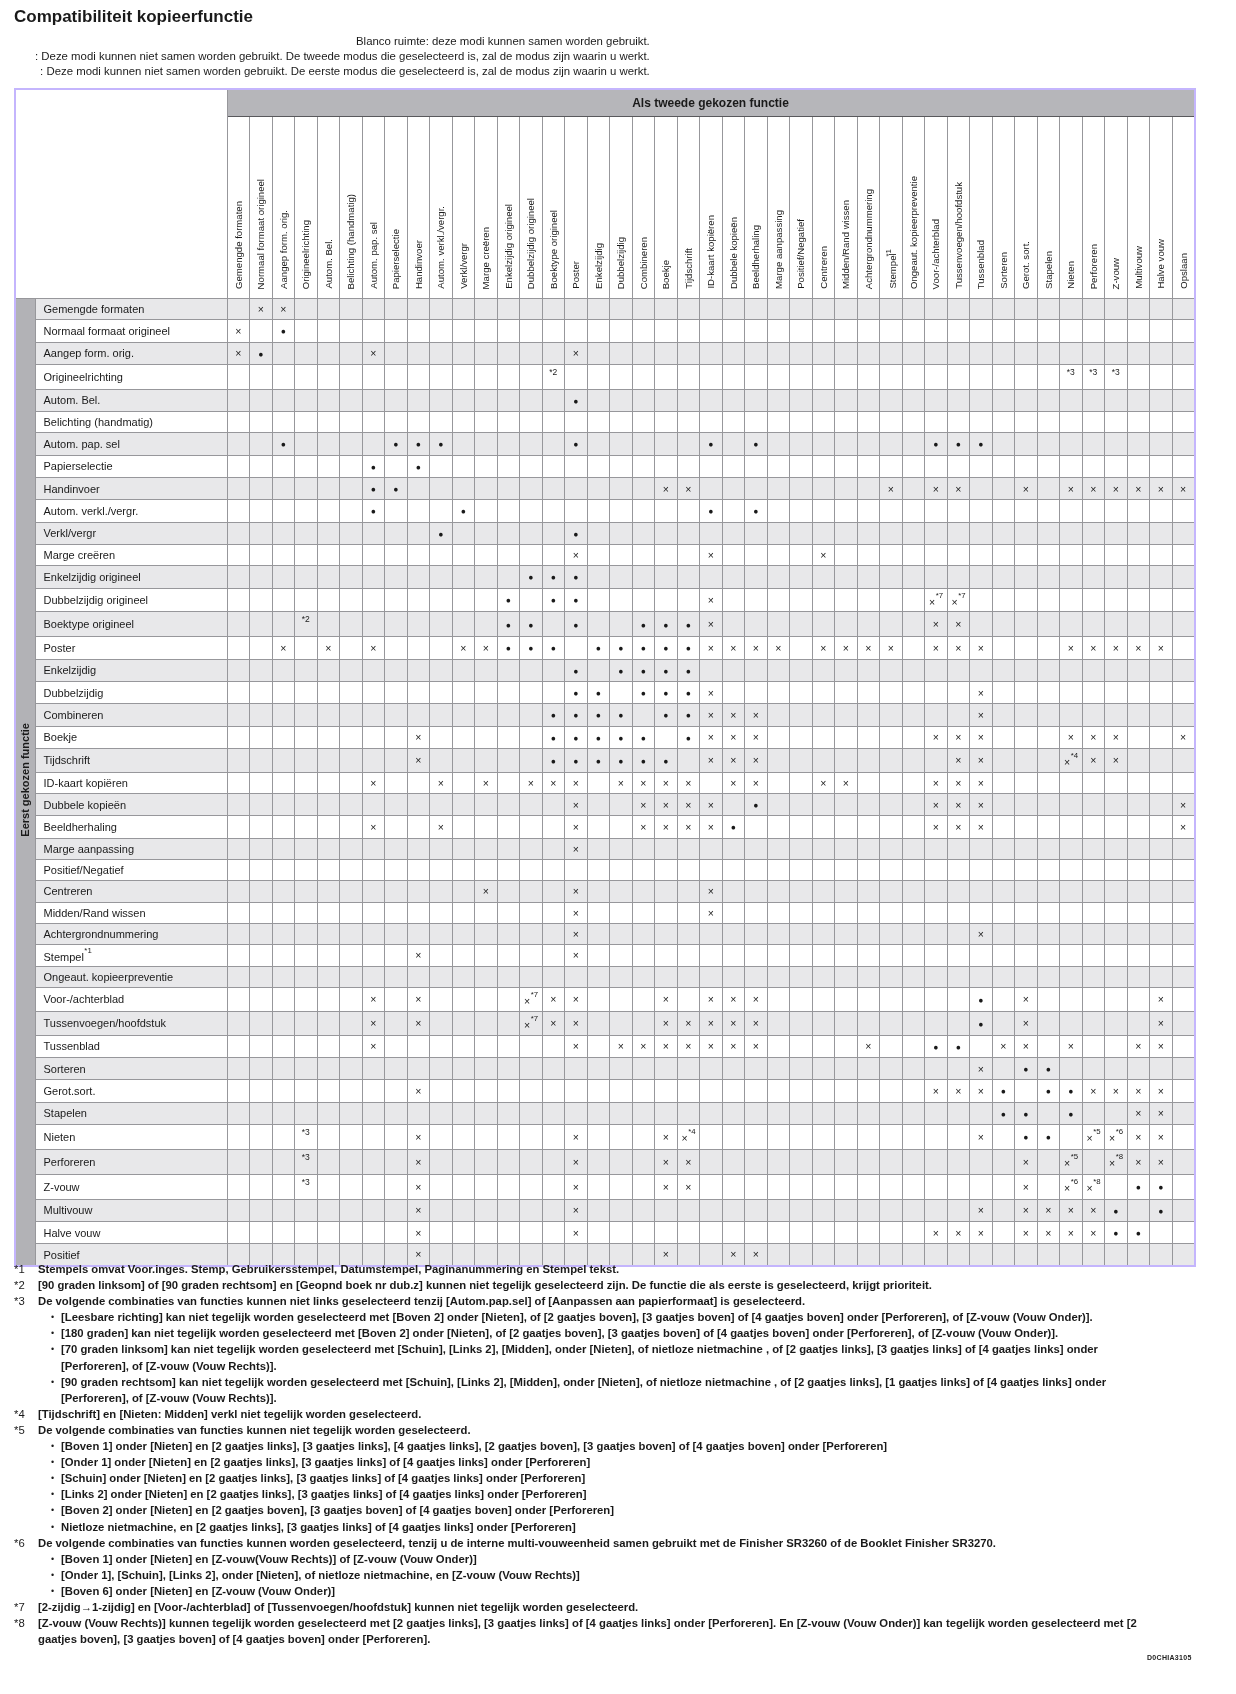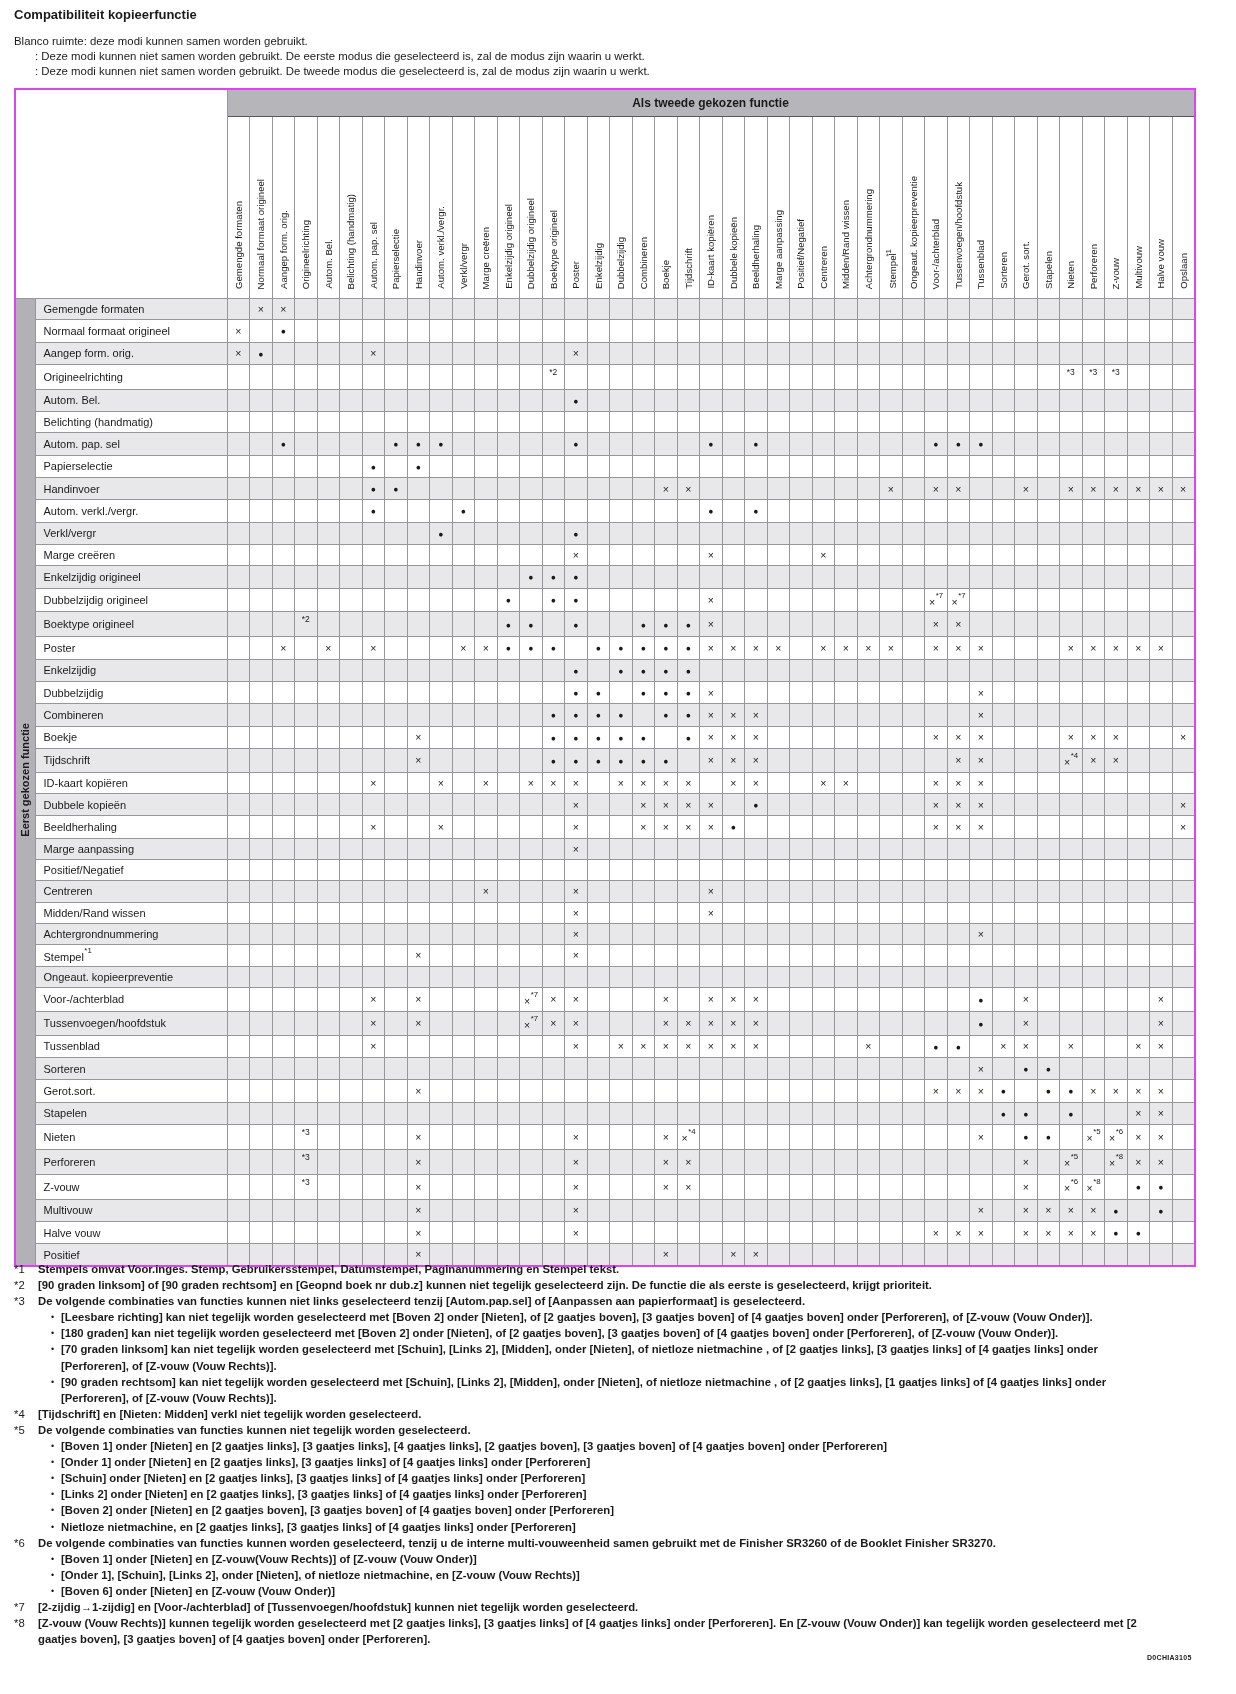--- a/index.html
+++ b/index.html
@@ -1,23 +1,23 @@
 <!DOCTYPE html>
 <html><head>
 <meta charset="utf-8">
 <style>
   html,body{margin:0;padding:0;background:#fff;}
   body{width:1236px;height:1694px;position:relative;font-family:"Liberation Sans",sans-serif;color:#1a1a1a;}
-  .title{position:absolute;left:14px;top:7px;font-size:13px;font-weight:bold;margin:0;}
-  .legend{position:absolute;left:14px;top:34px;font-size:11.4px;line-height:15px;}
+  .title{position:absolute;left:14px;top:7px;font-size:17px;font-weight:bold;margin:0;}
+  .legend{position:absolute;left:14px;top:34px;font-size:11.4px;line-height:15px;text-align:right;}
   .legend .legline{white-space:nowrap;}
   .legend .sym{display:inline-block;width:4px;}
   .legend .indent{padding-left:17px;}
   .tablewrap{position:absolute;left:14px;top:88px;}
-  table{border-collapse:collapse;table-layout:fixed;border:2px solid #d946ef;}
+  table{border-collapse:collapse;table-layout:fixed;border:2px solid #c4b5fd;}
   td{border:1px solid #97979b;padding:0;overflow:hidden;}
   td.corner{background:#fff;}
   td.topband{background:#b6b6ba;text-align:center;font-weight:bold;font-size:12px;height:26px;border-bottom:1.5px solid #58585c;}
   td.colhdr{height:181px;vertical-align:bottom;text-align:center;background:#fff;}
   td.colhdr span{writing-mode:vertical-rl;transform:rotate(180deg);font-size:9.6px;white-space:nowrap;display:inline-block;padding-top:5px;max-height:174px;}
   td.sideband{background:#b2b2b6;vertical-align:middle;text-align:center;}
   td.sideband span{writing-mode:vertical-rl;transform:rotate(180deg);font-weight:bold;font-size:11px;white-space:nowrap;display:inline-block;}
   tr.g td{background:#e8e8ea;}
   tr.w td{background:#ffffff;}
   tr.g td.sideband,tr.w td.sideband{background:#b2b2b6;}
@@ -37,22 +37,22 @@
   .bullet .btext{flex:1;font-weight:bold;}
   .cornercode{position:absolute;left:1147px;top:1654px;font-size:7px;font-weight:bold;color:#222;letter-spacing:0.3px;}
 </style>
 </head>
 <body>
 
 <h1 class="title">Compatibiliteit kopieerfunctie</h1>
 
 <div class="legend">
   <div class="legline">Blanco ruimte: deze modi kunnen samen worden gebruikt.</div>
+  <div class="legline indent"><span class="sym"></span><span>: Deze modi kunnen niet samen worden gebruikt. De tweede modus die geselecteerd is, zal de modus zijn waarin u werkt.</span></div>
   <div class="legline indent"><span class="sym"></span><span>: Deze modi kunnen niet samen worden gebruikt. De eerste modus die geselecteerd is, zal de modus zijn waarin u werkt.</span></div>
-  <div class="legline indent"><span class="sym"></span><span>: Deze modi kunnen niet samen worden gebruikt. De tweede modus die geselecteerd is, zal de modus zijn waarin u werkt.</span></div>
 </div>
 
 <div class="tablewrap">
   <table id="matrix">
       <colgroup>
         <col style="width:20px">
         <col style="width:192px">
         <col style="width:22.5px">
         <col style="width:22.5px">
         <col style="width:22.5px">

